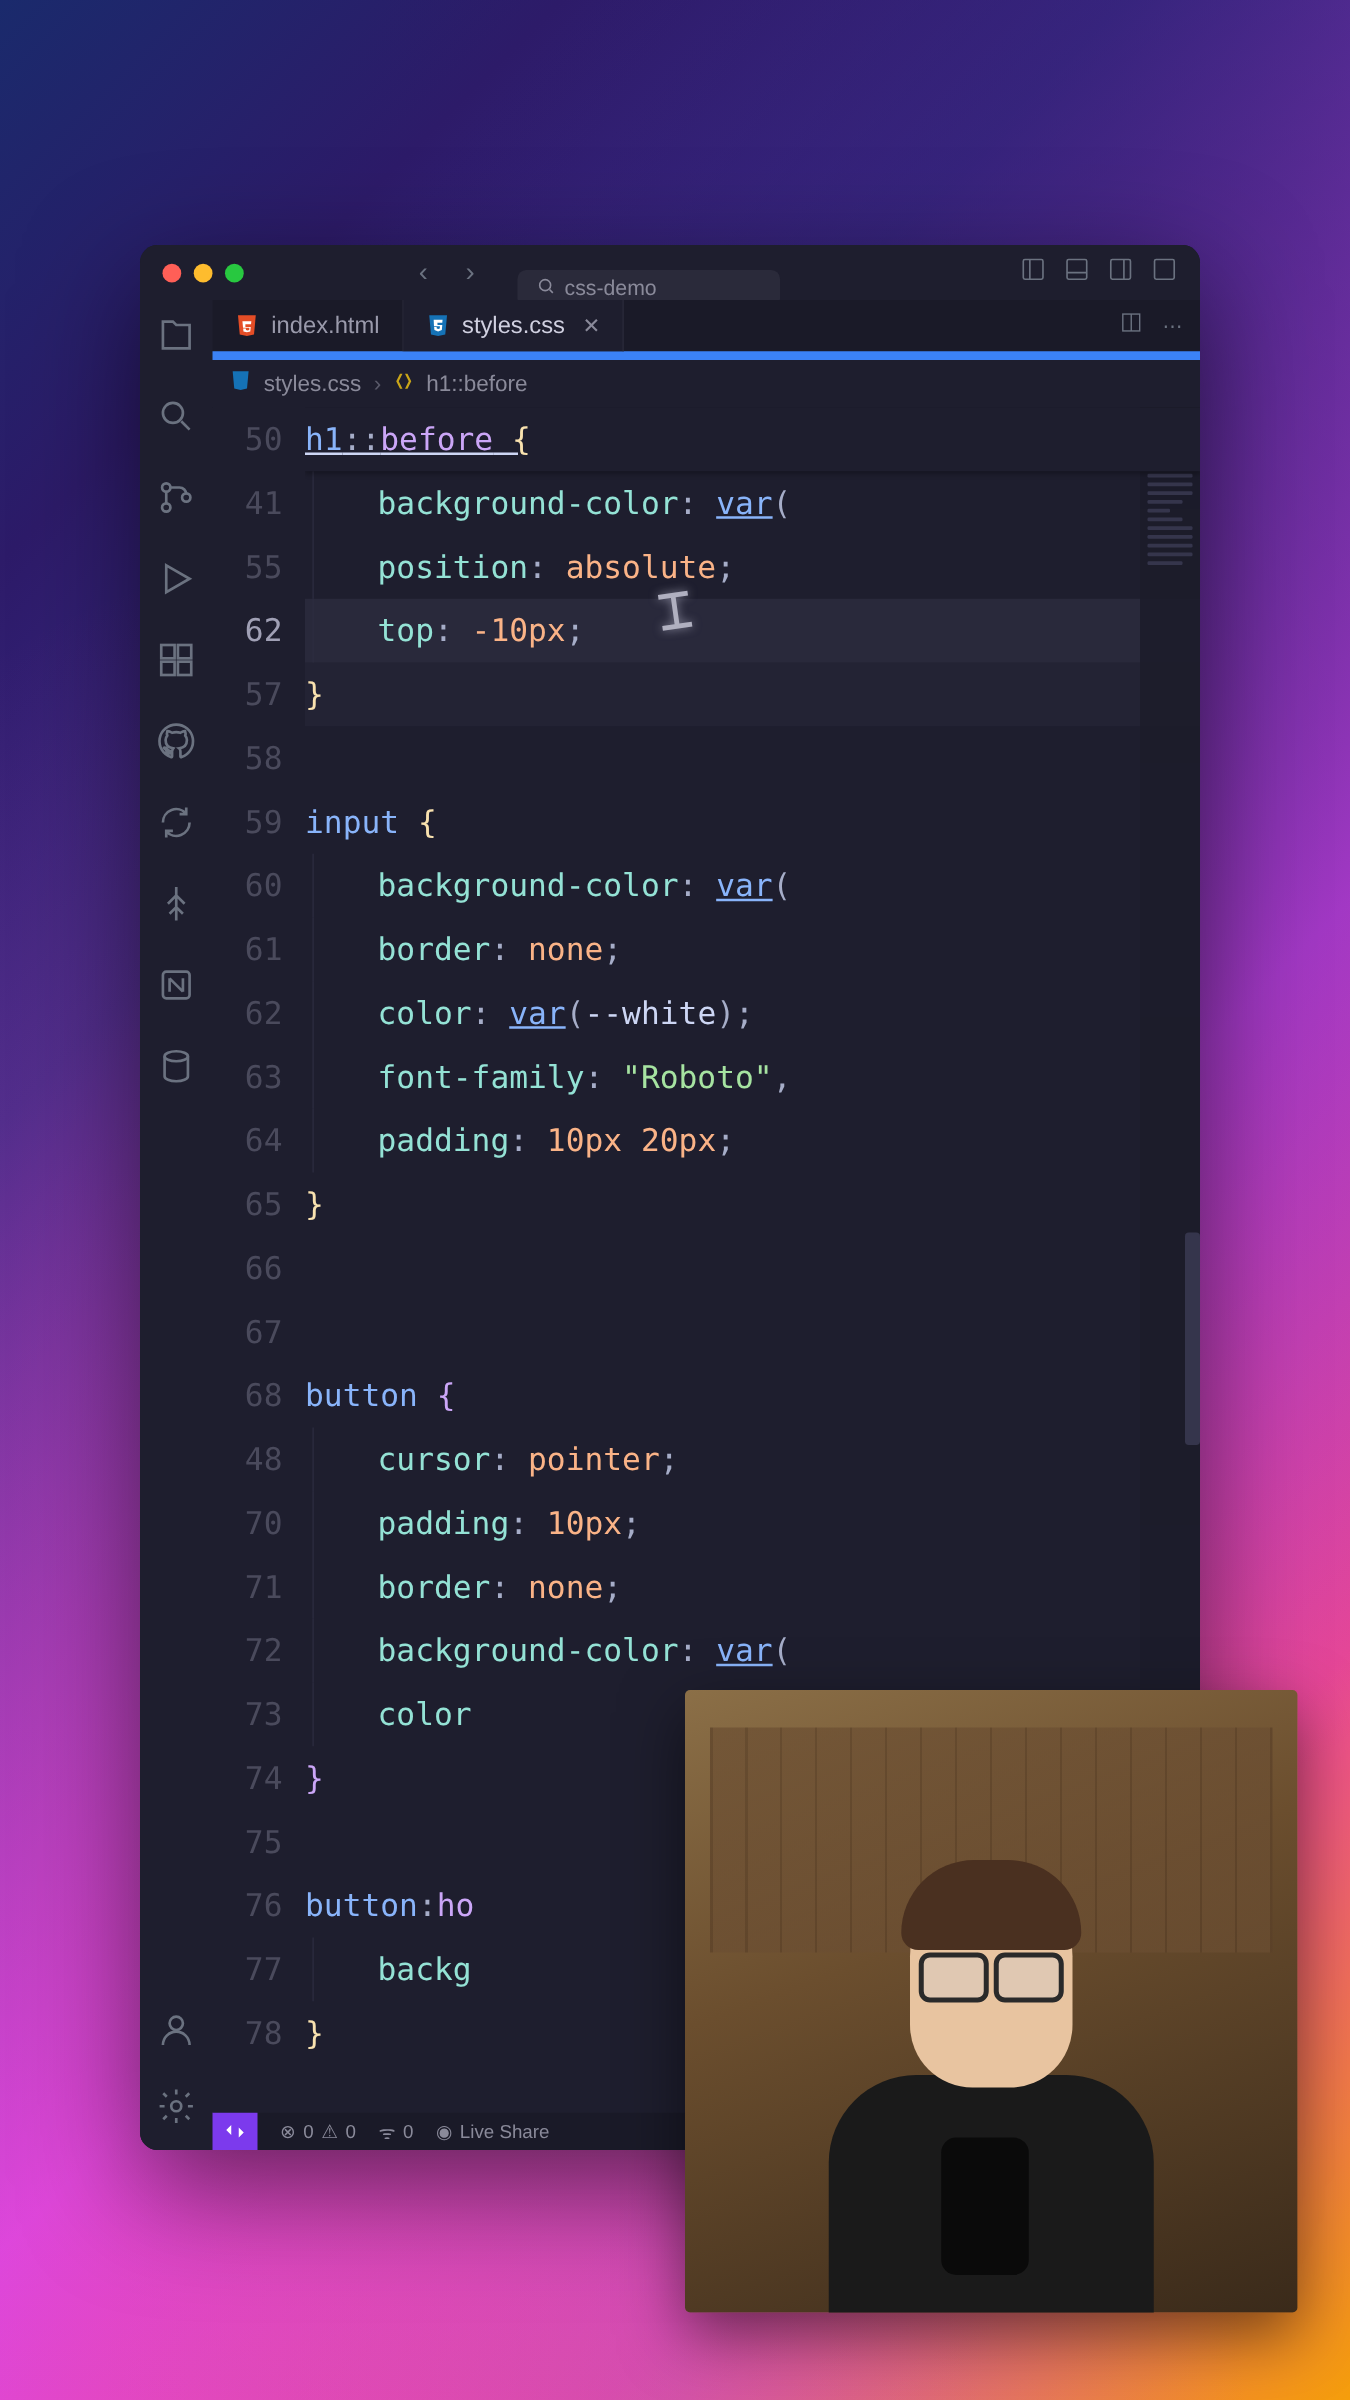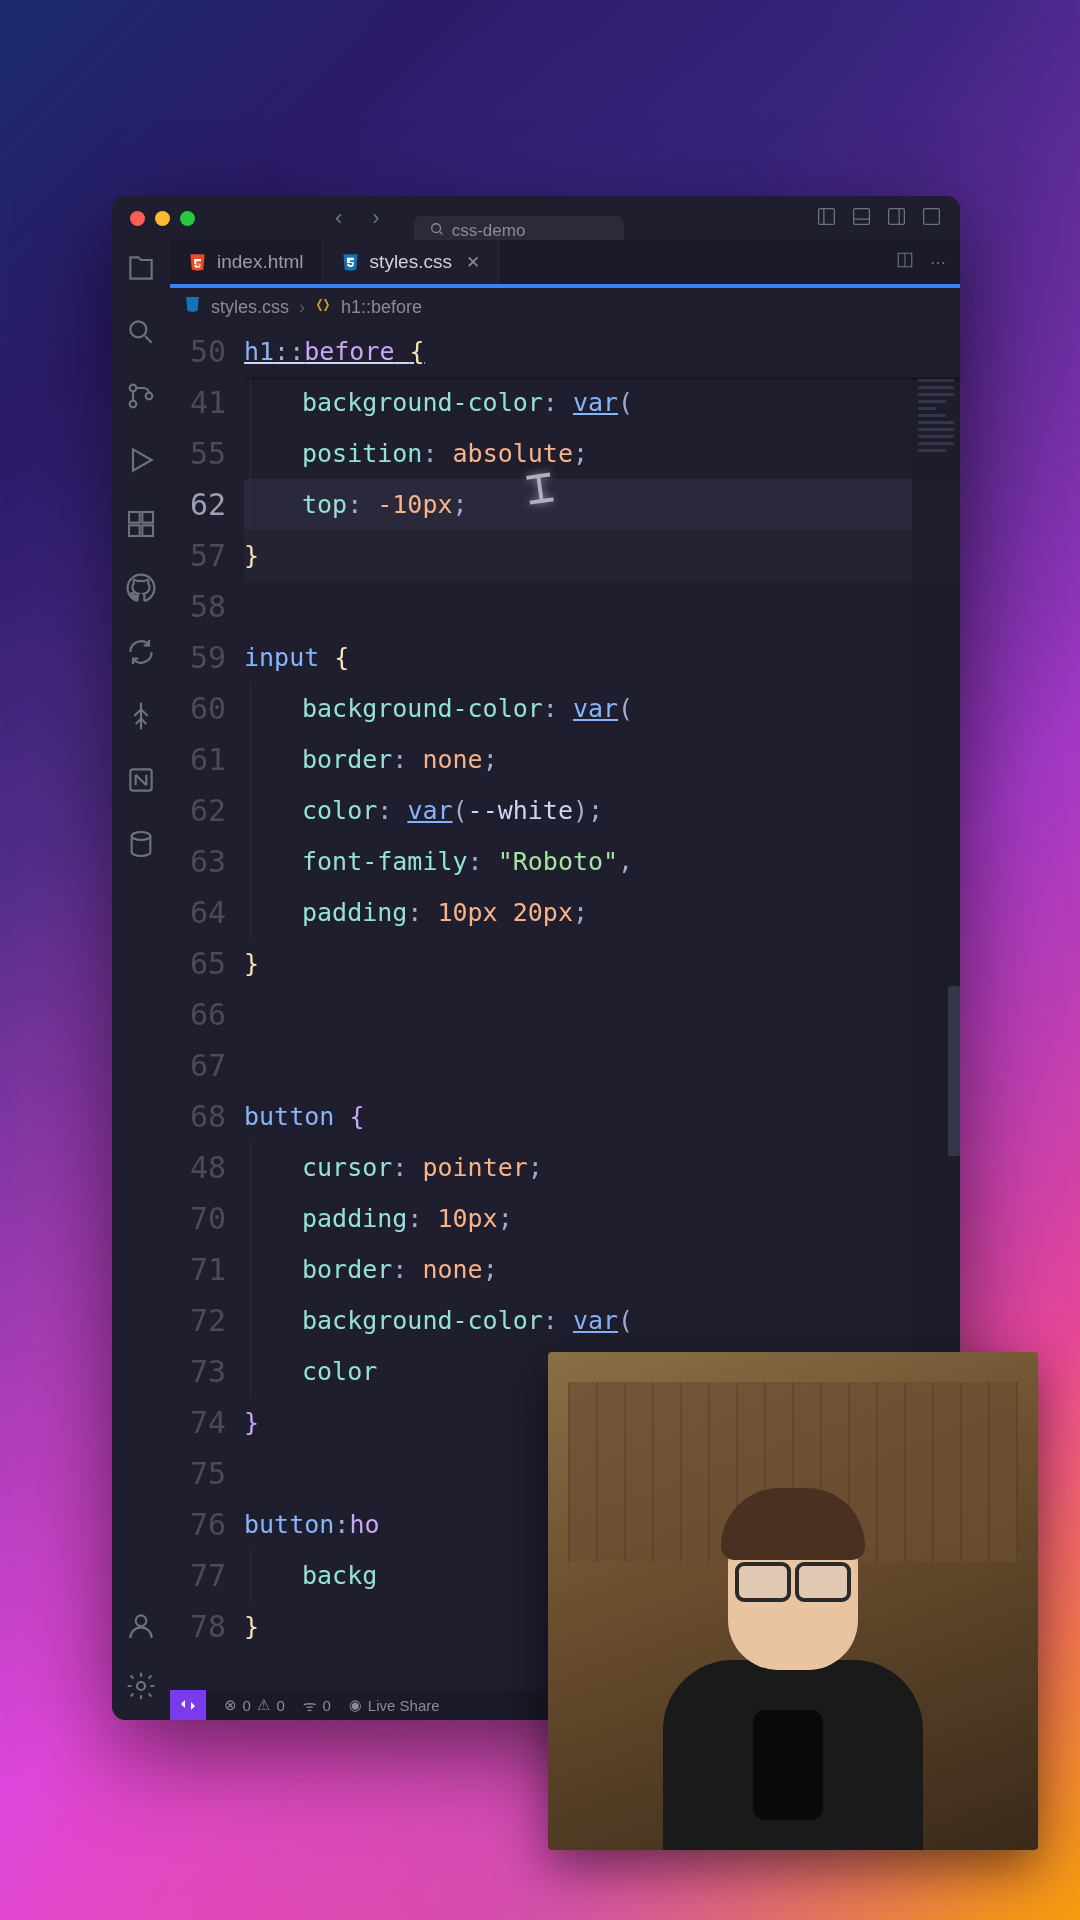--- a/index.html
+++ b/index.html
@@ -72,21 +72,21 @@
   gap: 28px;
 }
 .activitybar svg { width: 32px; height: 32px; stroke: #6b7280; fill: none; stroke-width: 1.6; }
 .activitybar .bottom { margin-top: auto; padding-bottom: 14px; display:flex; flex-direction:column; gap:24px; align-items:center;}
 .editor-area { flex: 1; display: flex; flex-direction: column; min-width: 0; }
 .tabs {
   height: 48px;
   display: flex;
   align-items: stretch;
   background: #1a1a28;
-  border-bottom: 4px solid #3b82f6;
+  border-bottom: 7px solid #3b82f6;
 }
 .tab {
   display: flex;
   align-items: center;
   gap: 10px;
   padding: 0 18px;
   font-size: 19px;
   color: #9a9aab;
   border-right: 1px solid #2a2a3a;
 }
@@ -105,21 +105,21 @@
   background: #1e1e2e;
 }
 .breadcrumb .sep { color: #5a5a6a; }
 .breadcrumb .sym { color: #c9a518; }
 .code-wrap { flex: 1; display: flex; position: relative; font-family: "SF Mono", Menlo, Consolas, monospace; }
 .gutter {
   width: 74px;
   text-align: right;
   padding-right: 18px;
   color: #4a4a5c;
-  font-size: 30px;
+  font-size: 25px;
   line-height: 51px;
   background: #1e1e2e;
   user-select: none;
 }
 .gutter .ln.active { color: #a0a0b5; }
 .code {
   flex: 1;
   font-size: 25px;
   line-height: 51px;
   color: #cdd6f4;

